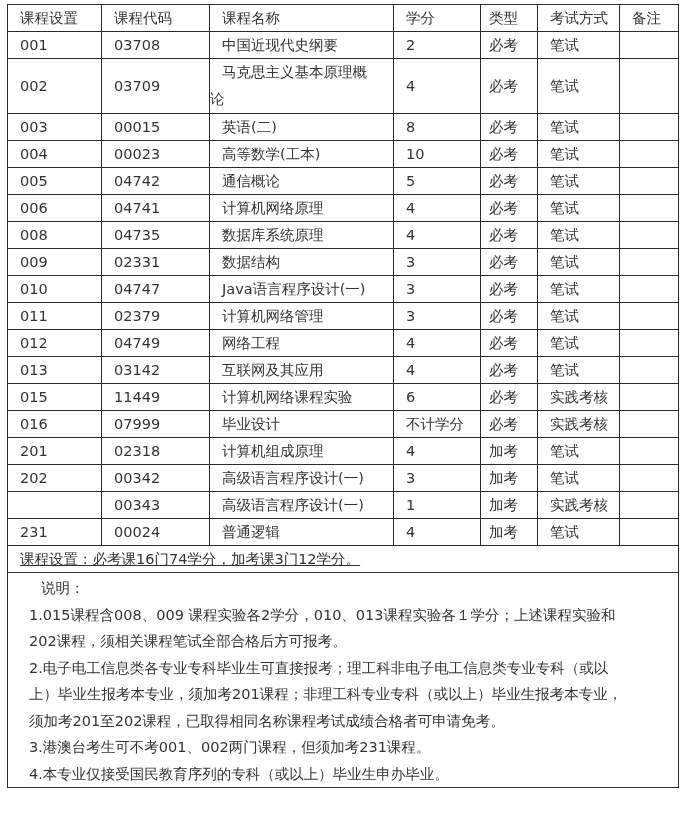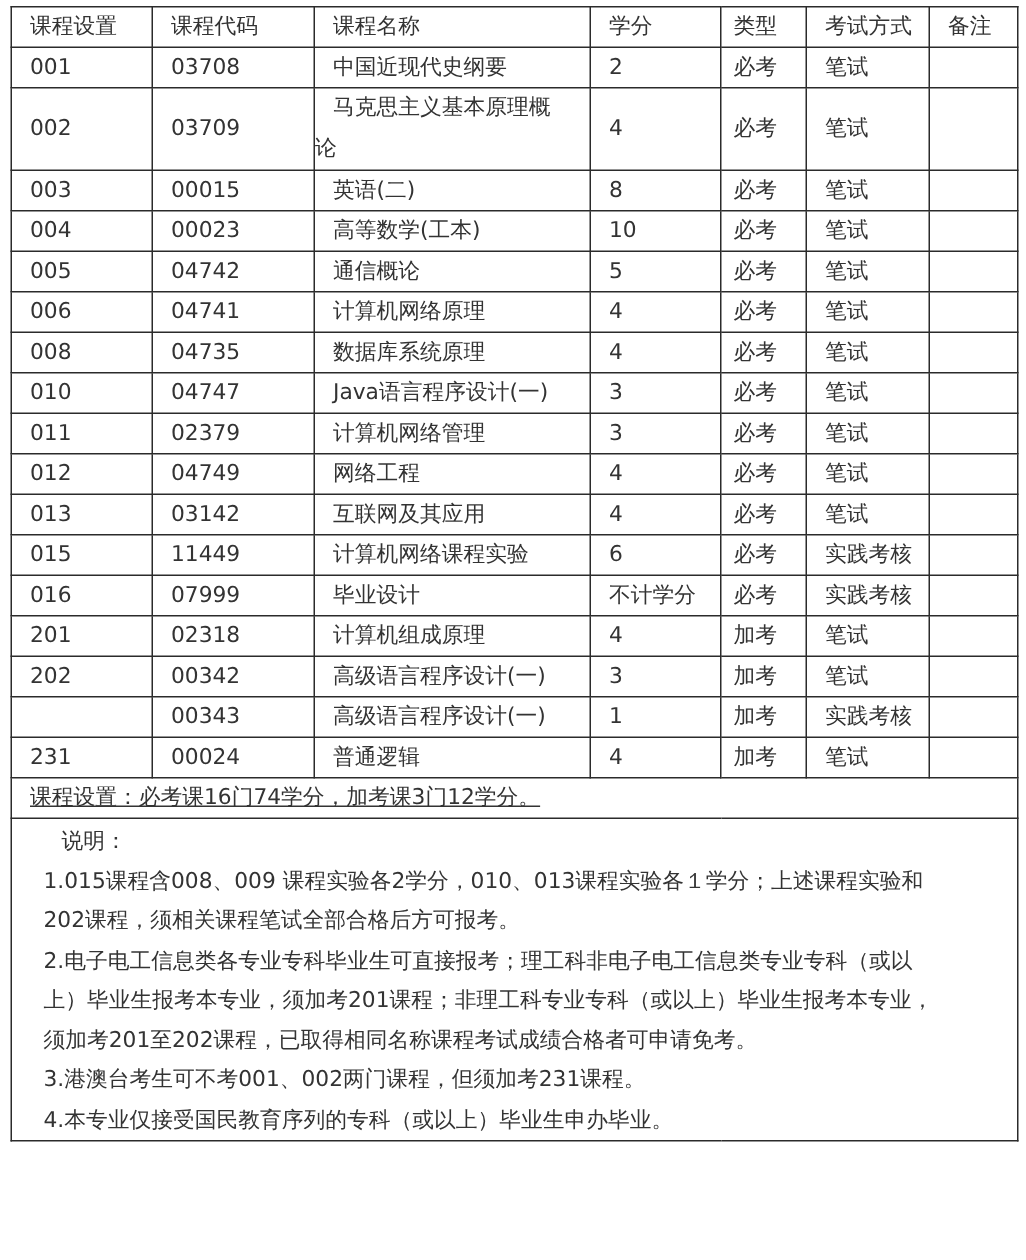--- a/index.html
+++ b/index.html
@@ -125,20 +125,29 @@
     <tr>
       <td>008</td>
       <td>04735</td>
       <td class="name">数据库系统原理</td>
       <td class="credit">4</td>
       <td class="kind">必考</td>
       <td class="method">笔试</td>
       <td></td>
     </tr>
     <tr>
+      <td>009</td>
+      <td>02331</td>
+      <td class="name">数据结构</td>
+      <td class="credit">3</td>
+      <td class="kind">必考</td>
+      <td class="method">笔试</td>
+      <td></td>
+    </tr>
+    <tr>
       <td>010</td>
       <td>04747</td>
       <td class="name">Java语言程序设计(一)</td>
       <td class="credit">3</td>
       <td class="kind">必考</td>
       <td class="method">笔试</td>
       <td></td>
     </tr>
     <tr>
       <td>011</td>

